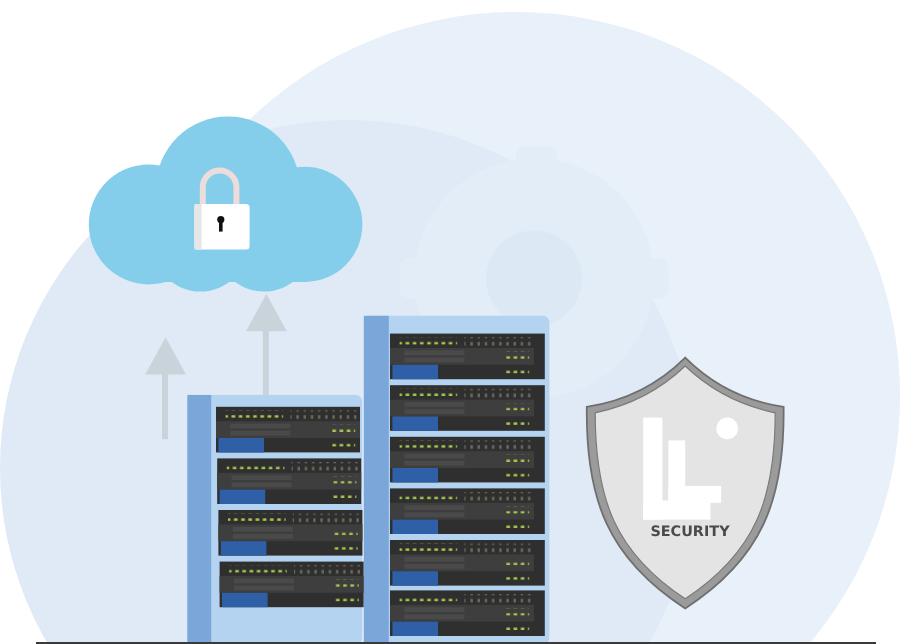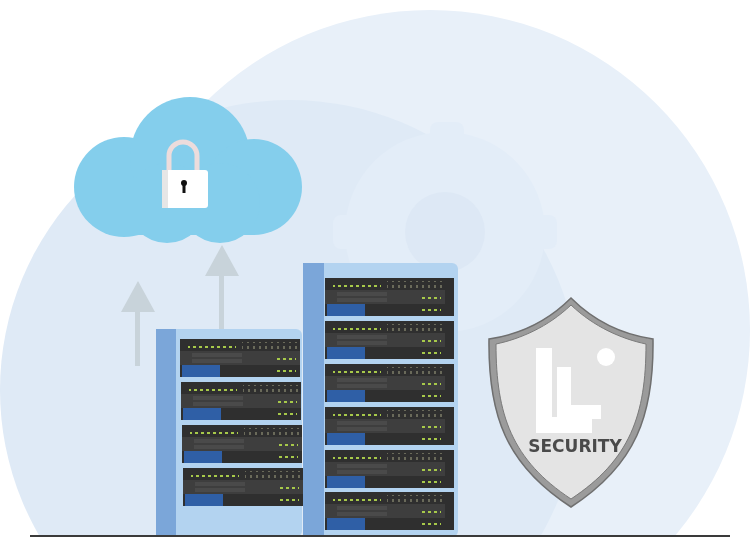--- a/index.html
+++ b/index.html
@@ -1,19 +1,19 @@
 <!DOCTYPE html>
 <html><head>
 <meta charset="utf-8">
 <style>
   html,body{margin:0;padding:0;background:#fff;}
   body{width:752px;height:537px;position:relative;overflow:hidden;font-family:"Liberation Sans",sans-serif;}
   .abs{position:absolute;}
   svg{display:block;}
-  .shield-text{position:absolute;left:500px;top:436px;width:150px;text-align:center;font-family:"DejaVu Sans",sans-serif;font-weight:bold;font-size:17px;color:#4a4a4a;letter-spacing:0px;}
+  .shield-text{position:absolute;left:500px;top:436px;width:150px;text-align:center;font-family:"DejaVu Sans",sans-serif;font-weight:bold;font-size:12px;color:#4a4a4a;letter-spacing:0px;}
 </style>
 </head>
 <body>
 
 <svg class="abs" style="left:0;top:0" width="752" height="537">
   <circle cx="430" cy="330" r="320" fill="#e8f0f9"></circle>
   <circle cx="290" cy="390" r="290" fill="#dfeaf6"></circle>
 
   <g fill="#e3edf8">
     <circle cx="445" cy="232" r="100"></circle>

